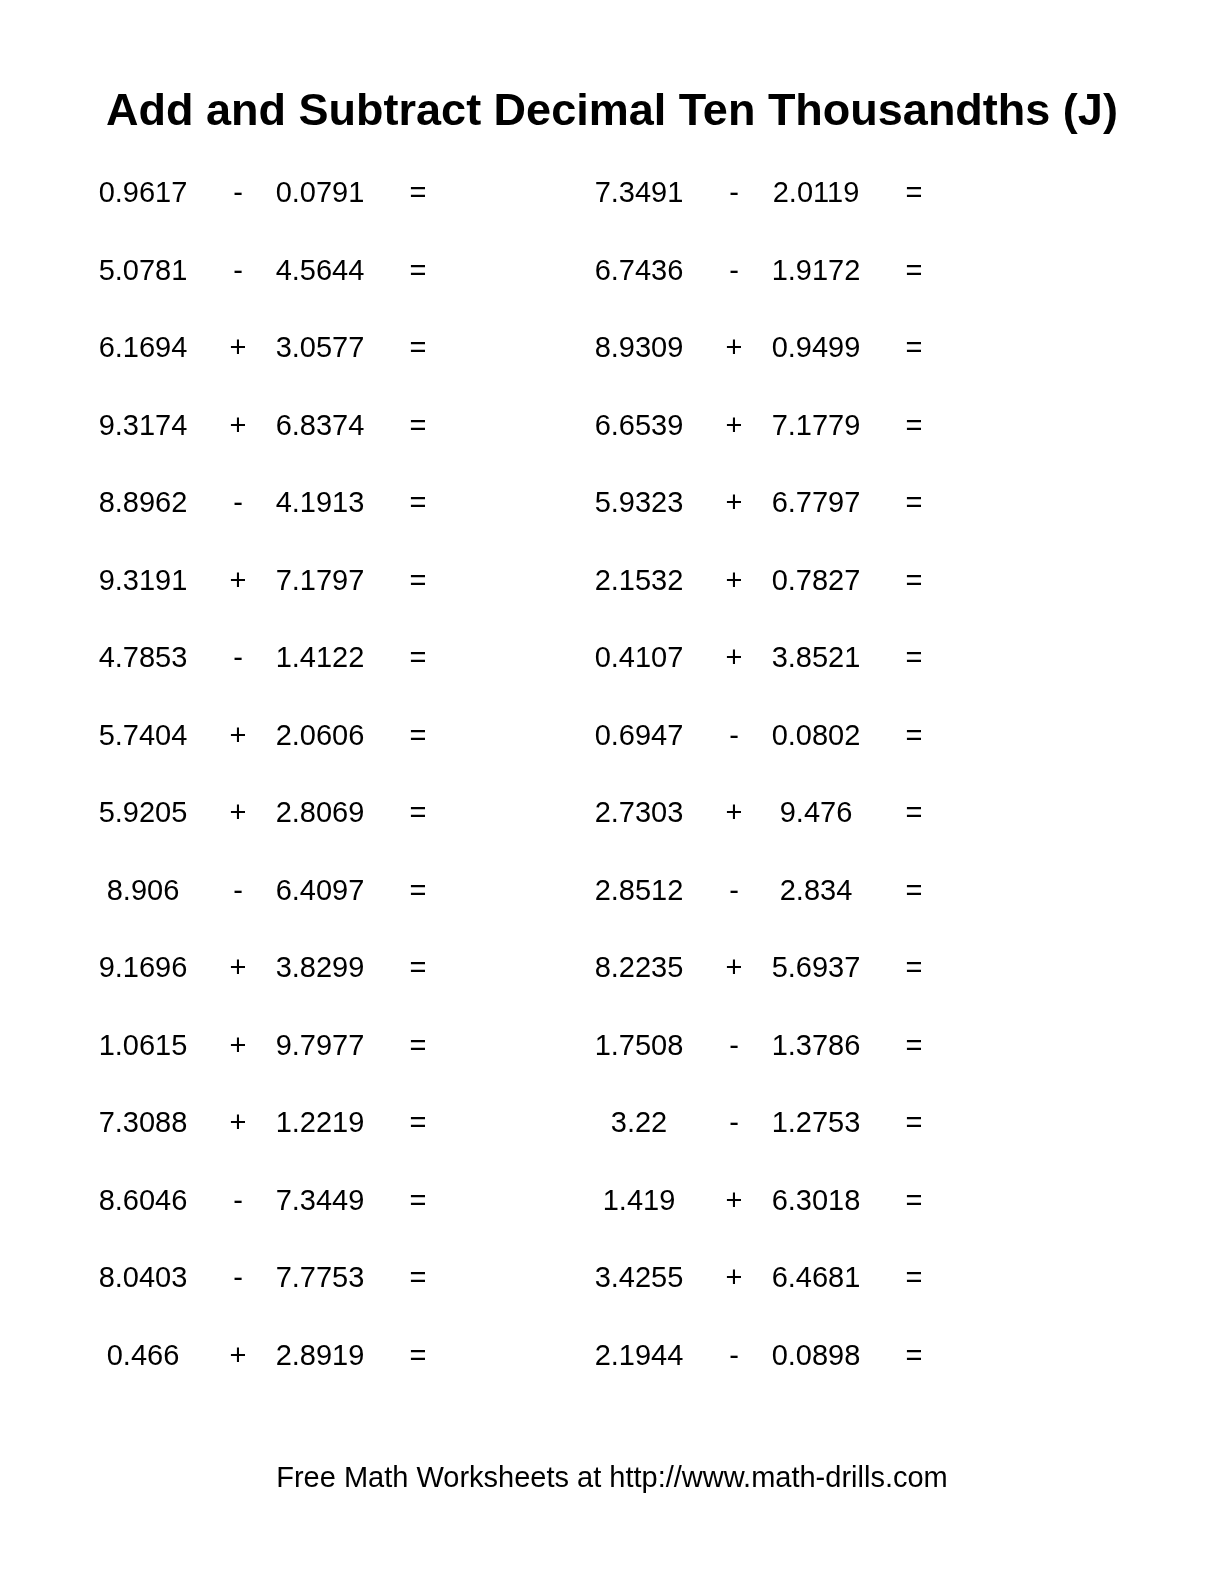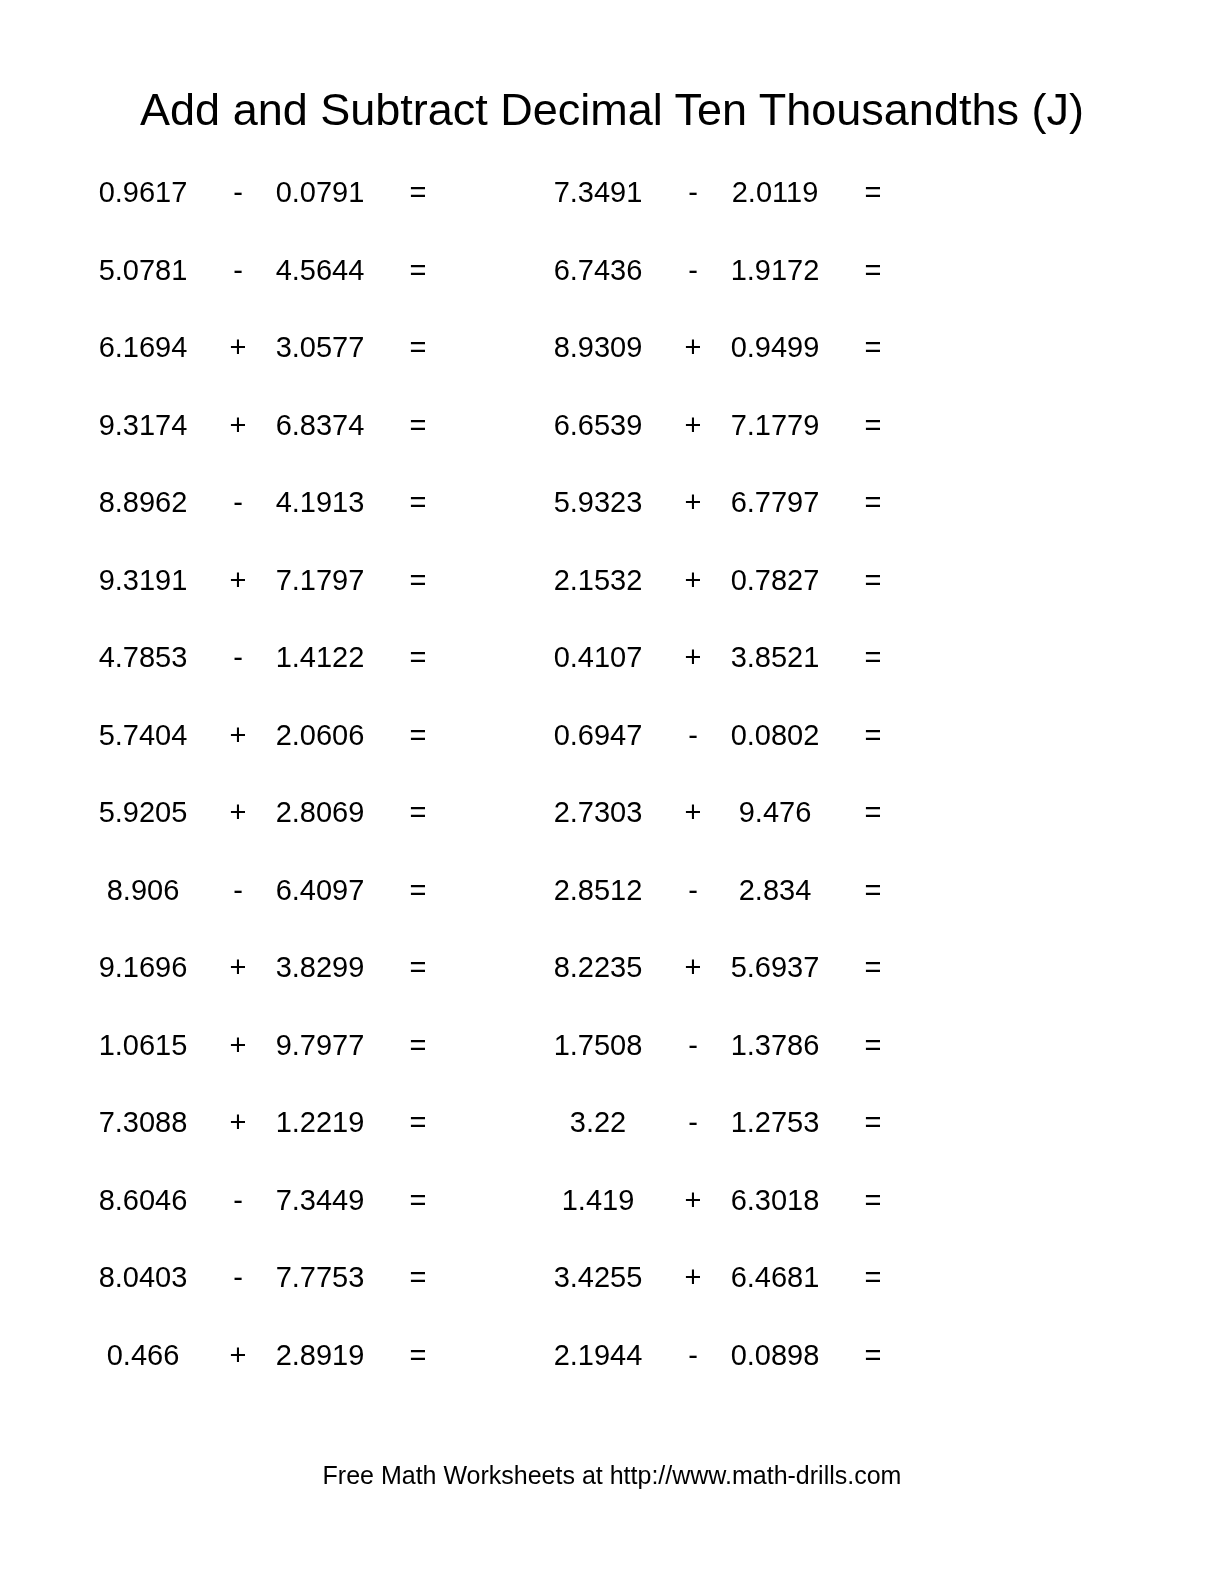--- a/index.html
+++ b/index.html
@@ -13,29 +13,29 @@
     font-family: "Liberation Sans", sans-serif;
     overflow: hidden;
   }
   .title {
     position: absolute;
     top: 84px;
     left: 0;
     width: 100%;
     text-align: center;
     font-size: 45px;
-    font-weight: normal;
+    font-weight: bold;
     white-space: nowrap;
   }
   .problems {
     position: absolute;
     top: 154px;
     left: 63px;
     display: flex;
-    gap: 69px;
+    gap: 110px;
   }
   .problem-col {
     display: flex;
     flex-direction: column;
   }
   .problem-row {
     display: grid;
     grid-template-columns: 160px 30px 134px 62px;
     height: 77.5px;
     align-items: center;
@@ -45,21 +45,21 @@
     display: block;
     text-align: center;
     white-space: nowrap;
   }
   .footer {
     position: absolute;
     top: 1461px;
     left: 0;
     width: 100%;
     text-align: center;
-    font-size: 25px;
+    font-size: 29px;
     white-space: nowrap;
   }
 </style>
 </head>
 <body>
 
 <div class="page">
   <h1 class="title">Add and Subtract Decimal Ten Thousandths (J)</h1>
 
   <div class="problems">

